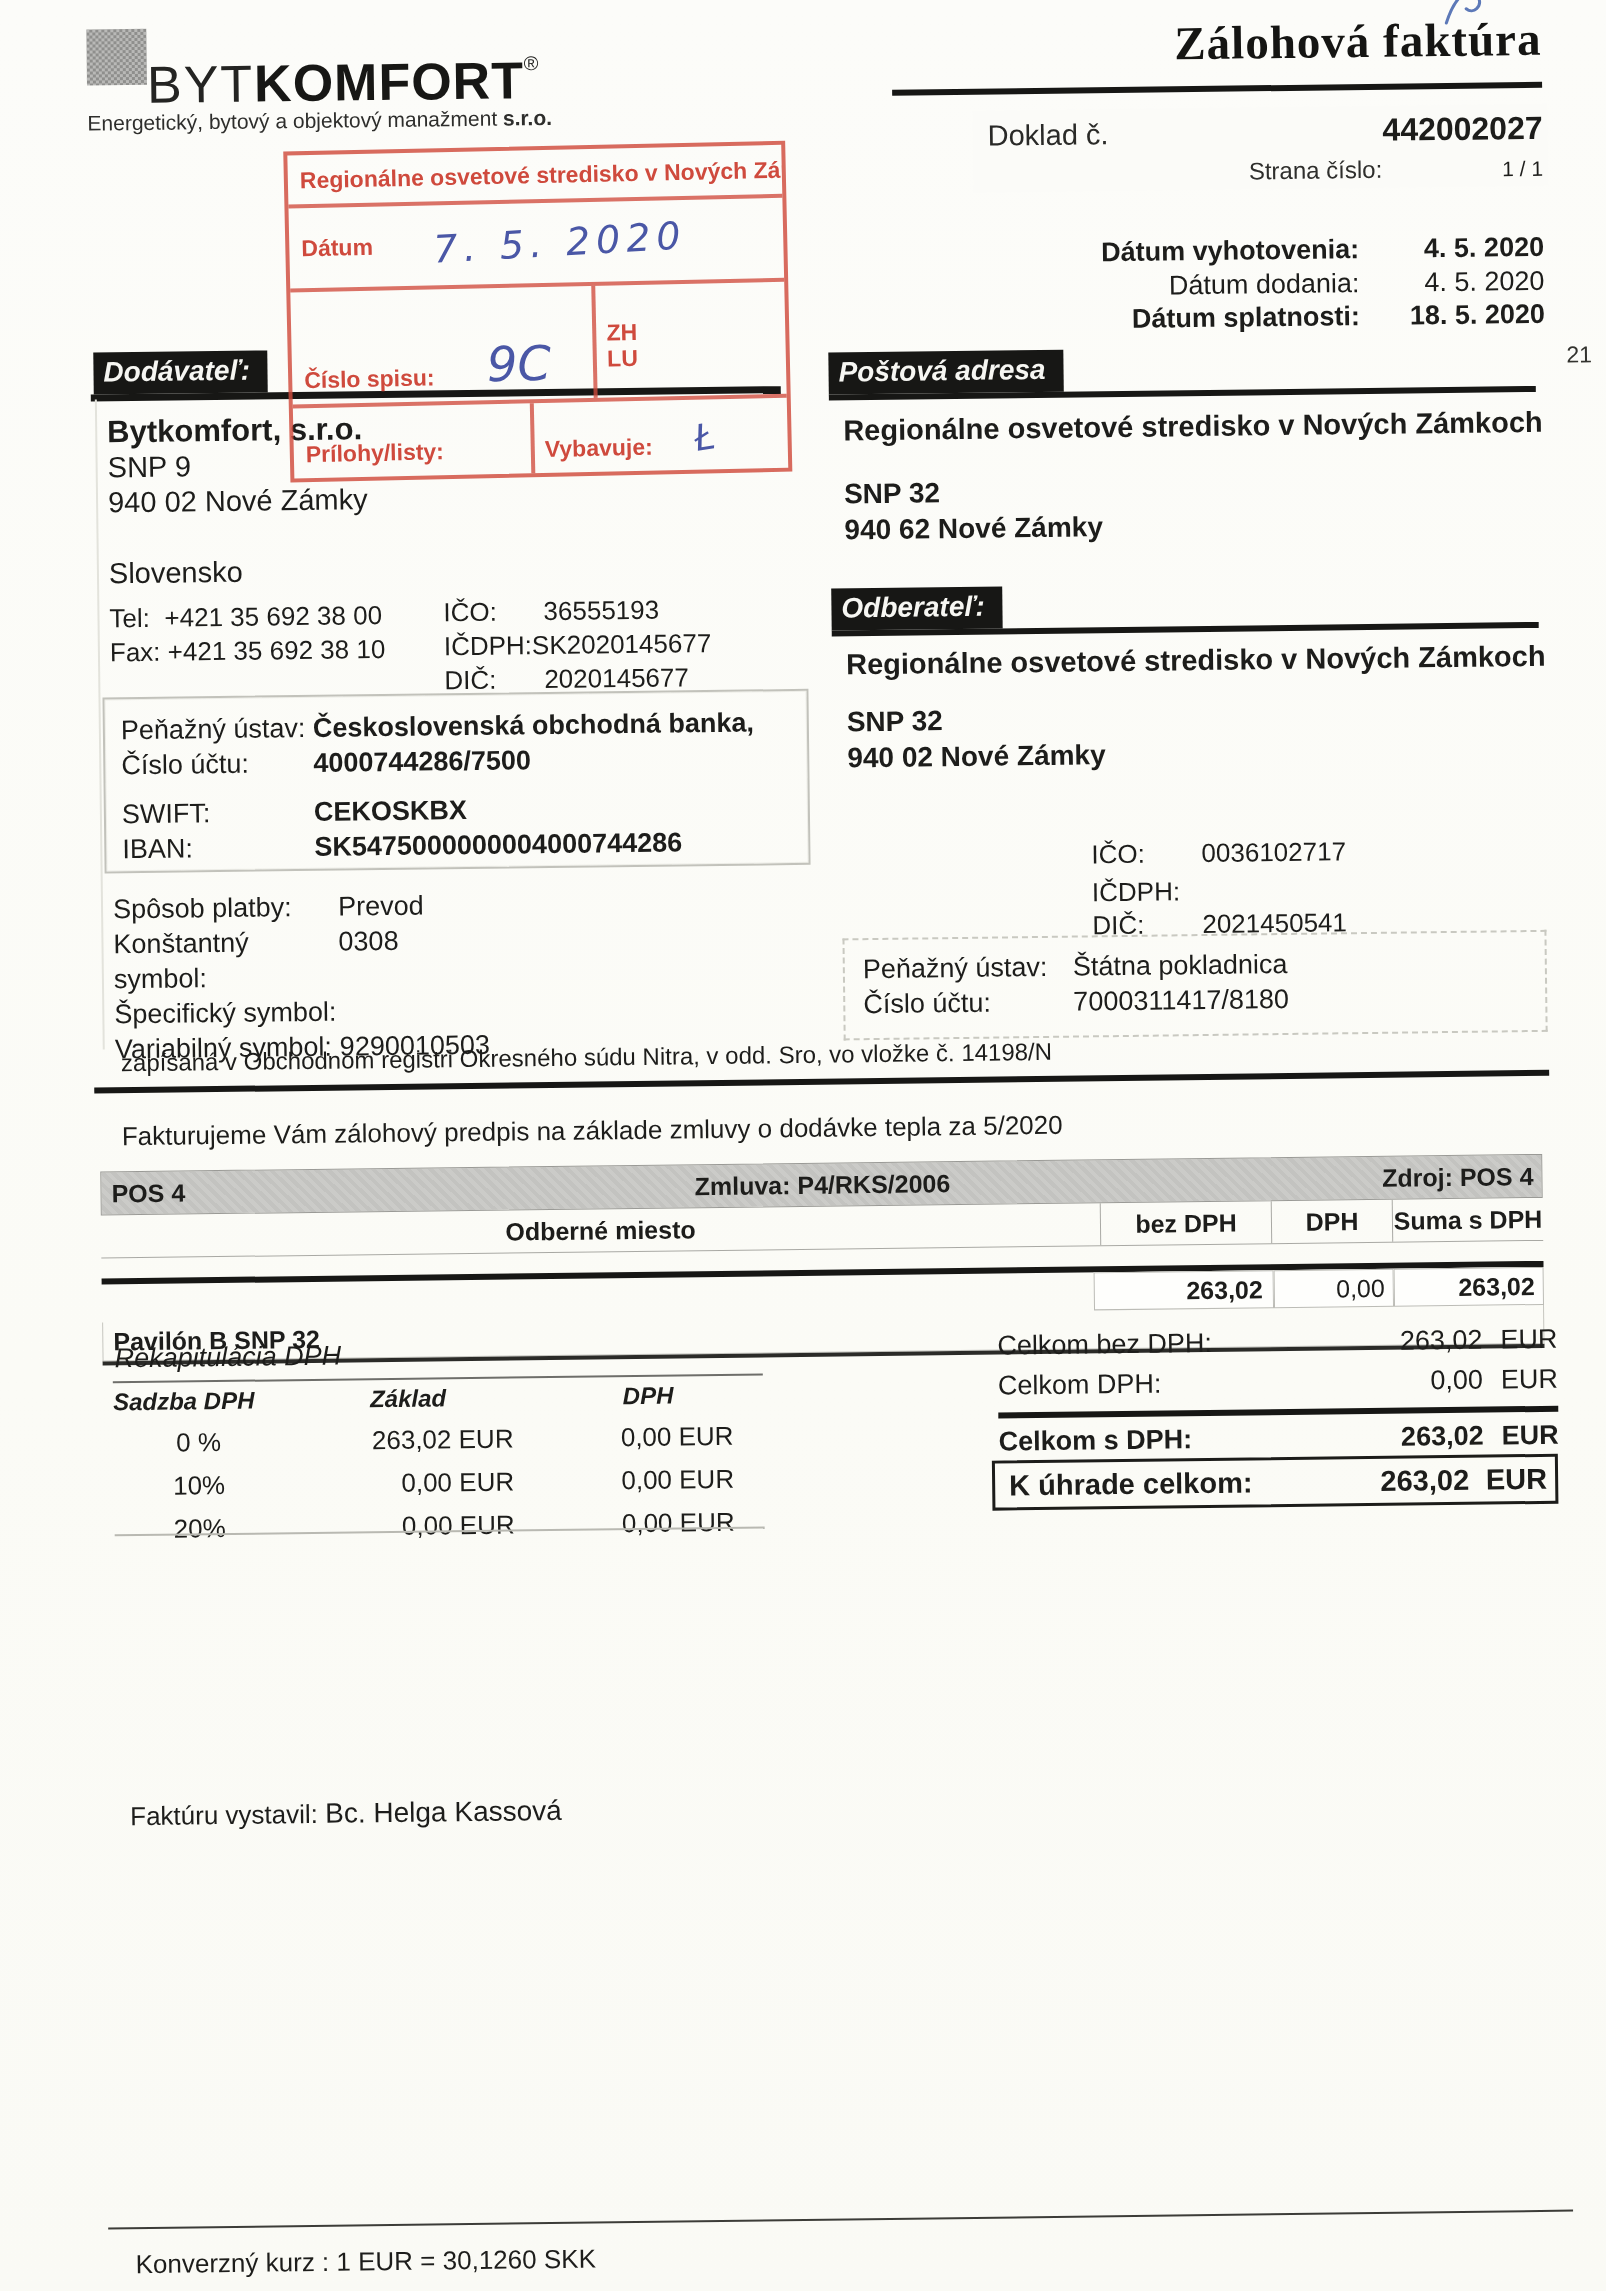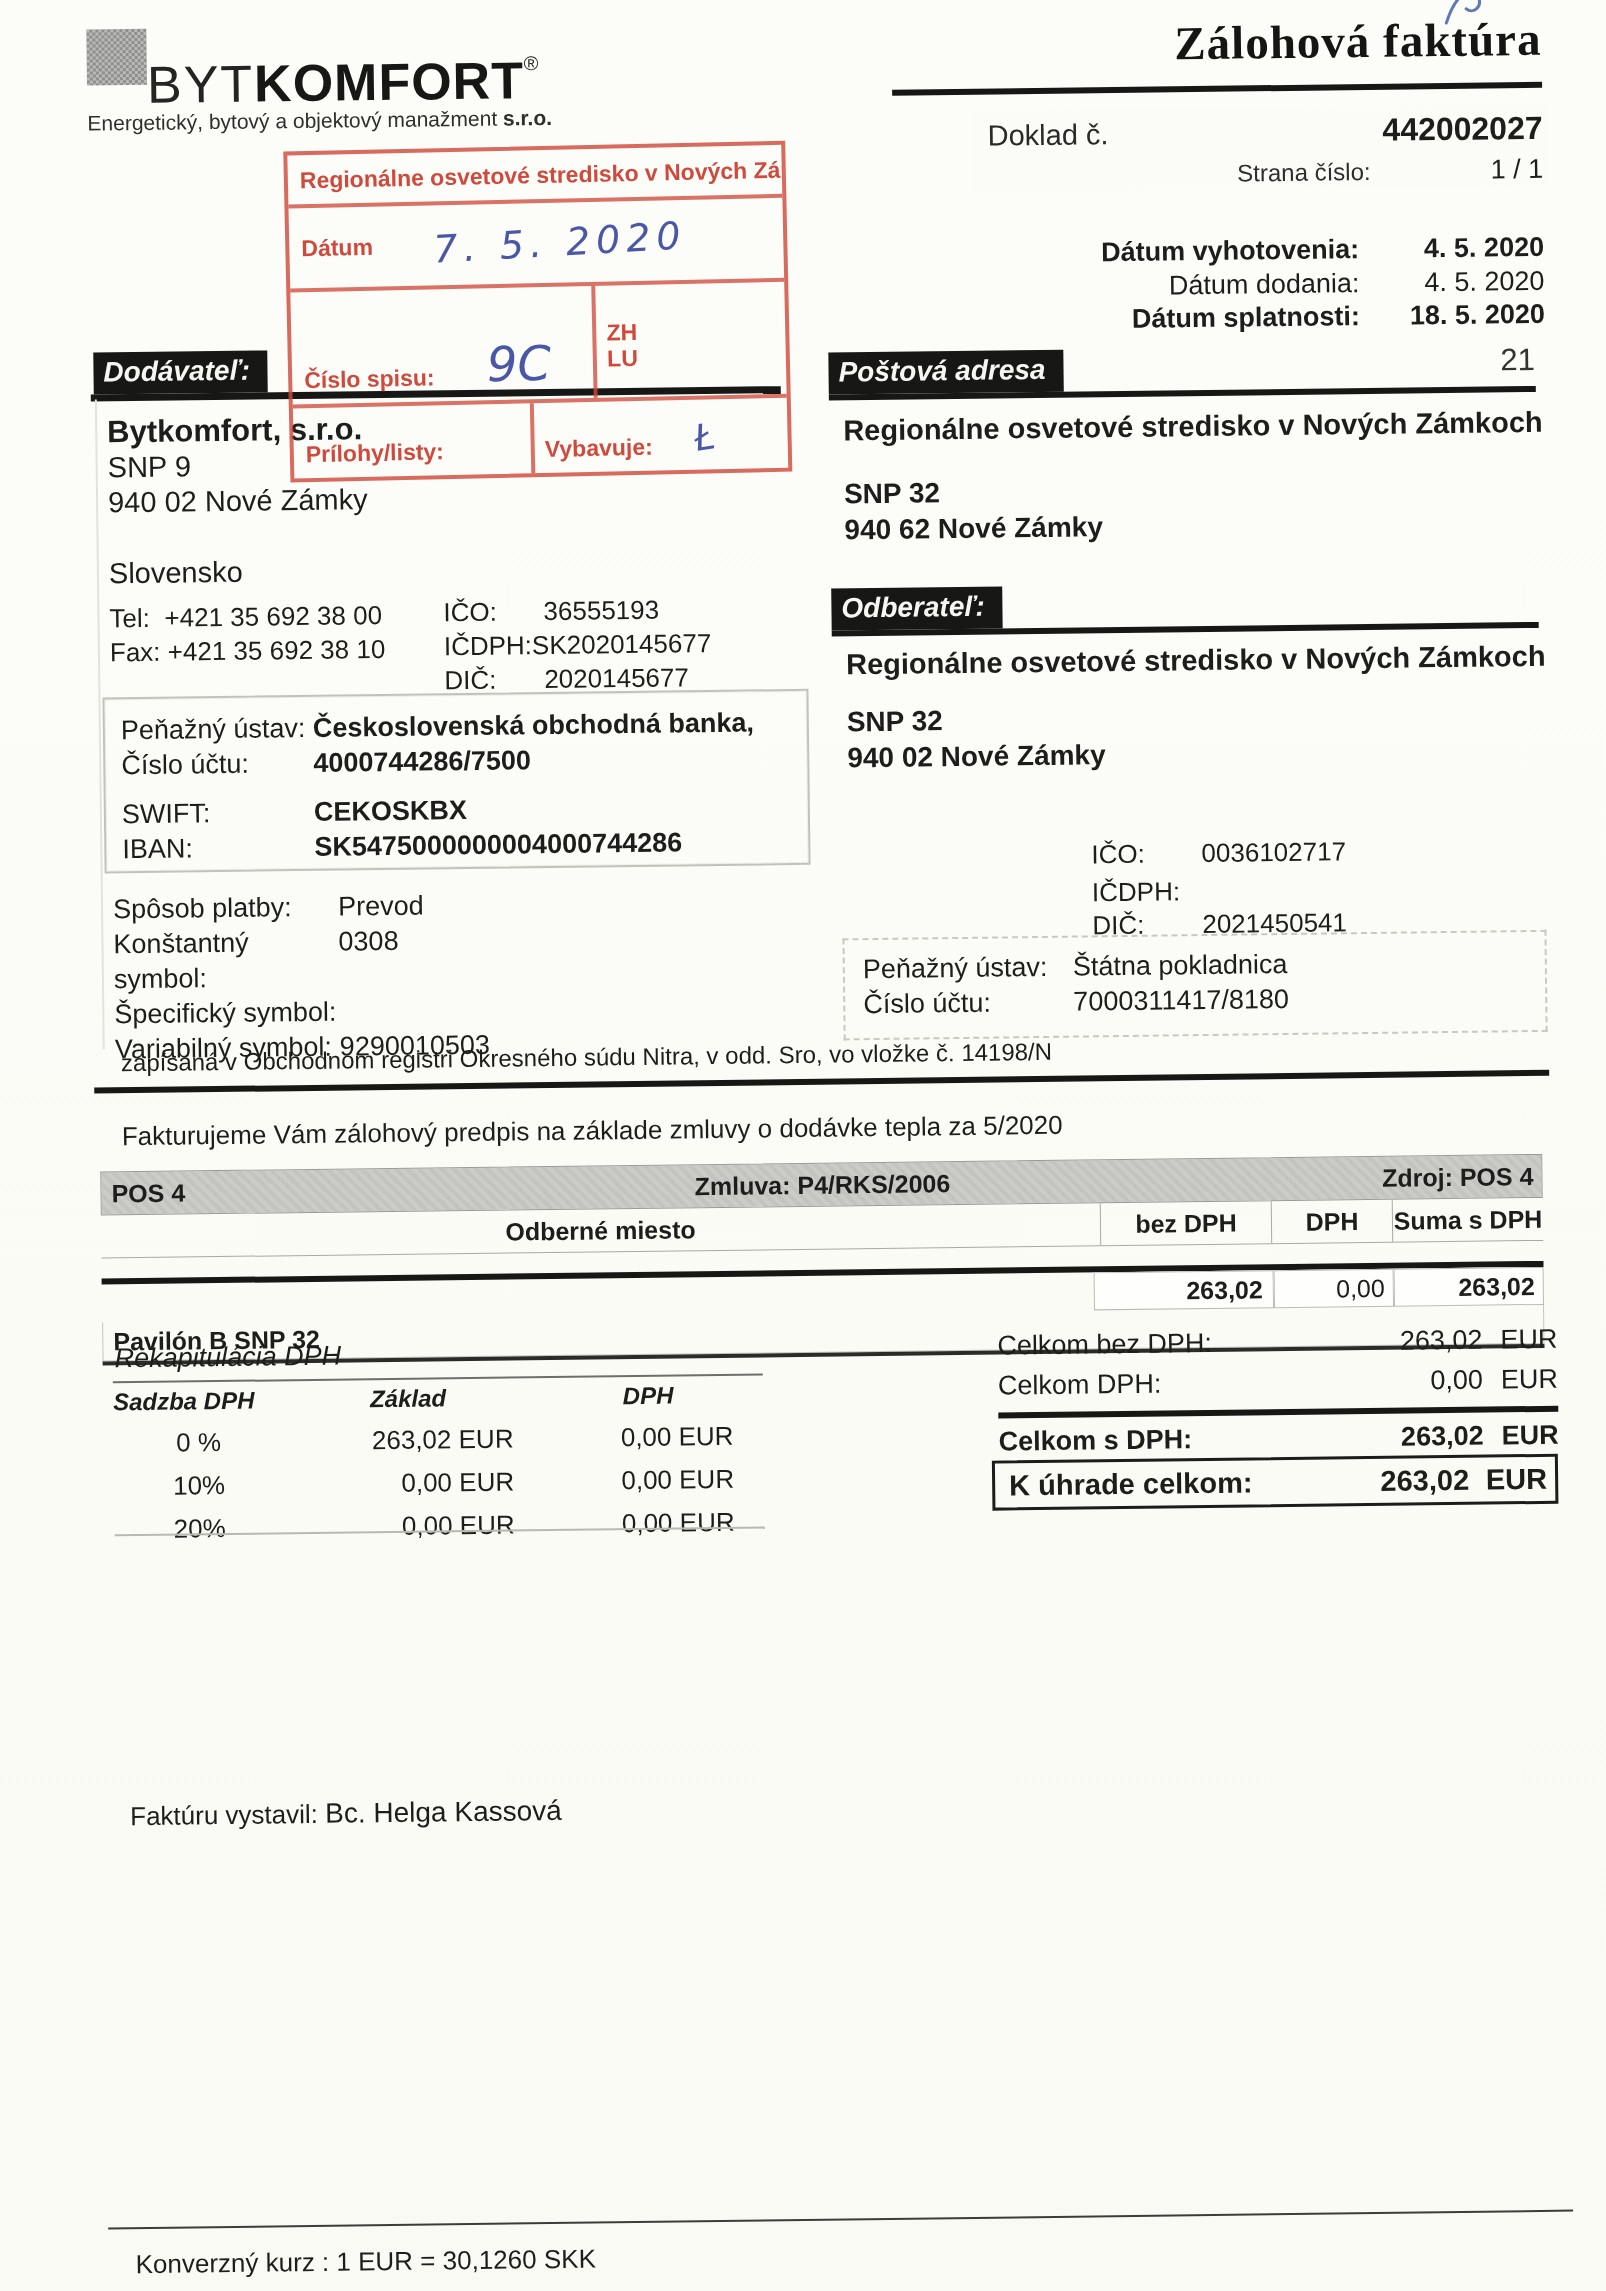--- a/index.html
+++ b/index.html
@@ -62,21 +62,21 @@
     <path d="M8 40 C18 10, 34 2, 40 14 C45 24, 35 32, 28 26 M44 12 C50 6, 58 8, 56 16" fill="none" stroke="#5d79b8" stroke-width="3" stroke-linecap="round"></path>
   </svg>
 
   <div class="abs" style="left:985px;top:122px;width:575px;height:82px;background:#fbfbf8;"></div>
   <div class="abs" style="left:1000px;top:128px;width:555px;display:flex;justify-content:space-between;align-items:baseline;">
     <span style="font-size:29px;color:#2a2a28;">Doklad č.</span>
     <span class="b" style="font-size:32px;">442002027</span>
   </div>
   <div class="abs" style="left:1000px;top:172px;width:555px;display:flex;justify-content:flex-end;gap:120px;align-items:baseline;">
     <span style="font-size:24px;color:#2e2e2c;">Strana číslo:</span>
-    <span style="font-size:27px;">1 / 1</span>
+    <span style="font-size:21px;">1 / 1</span>
   </div>
 
   <div class="abs" style="left:1000px;top:248px;width:555px;">
     <div style="display:flex;justify-content:flex-end;align-items:baseline;height:34px;">
       <span class="b t27">Dátum vyhotovenia:</span>
       <span class="b t27" style="width:185px;text-align:right;">4. 5. 2020</span>
     </div>
     <div style="display:flex;justify-content:flex-end;align-items:baseline;height:33px;">
       <span class="t27">Dátum dodania:</span>
       <span class="t27" style="width:185px;text-align:right;">4. 5. 2020</span>
@@ -154,21 +154,21 @@
         <span class="lbl" style="position:absolute;left:12px;bottom:10px;">Prílohy/listy:</span>
       </div>
       <div style="flex:1;border-left:4px solid rgba(208,74,60,.78);position:relative;">
         <span class="lbl" style="position:absolute;left:10px;bottom:10px;">Vybavuje:</span>
         <span class="hand" style="position:absolute;left:160px;bottom:12px;font-size:36px;transform:rotate(-8deg);">Ł</span>
       </div>
     </div>
   </div>
 
   <div class="abs seclabel" style="left:838px;top:362px;">Poštová adresa</div>
-  <div class="abs" style="left:1510px;top:360px;font-size:31px;color:#33332f;">21</div>
+  <div class="abs" style="left:1576px;top:360px;font-size:23px;color:#33332f;">21</div>
   <div class="hline" style="left:838px;top:404px;width:707px;height:6px;"></div>
   <div class="abs b" style="left:852px;top:424px;font-size:29px;">Regionálne osvetové stredisko v Nových Zámkoch</div>
   <div class="abs b" style="left:852px;top:488px;font-size:28px;">SNP 32</div>
   <div class="abs b" style="left:852px;top:524px;font-size:28px;">940 62  Nové Zámky</div>
 
   <div class="abs seclabel" style="left:838px;top:598px;">Odberateľ:</div>
   <div class="hline" style="left:838px;top:640px;width:707px;height:6px;"></div>
   <div class="abs b" style="left:852px;top:658px;font-size:29px;">Regionálne osvetové stredisko v Nových Zámkoch</div>
   <div class="abs b" style="left:852px;top:716px;font-size:28px;">SNP 32</div>
   <div class="abs b" style="left:852px;top:752px;font-size:28px;">940 02  Nové Zámky</div>

